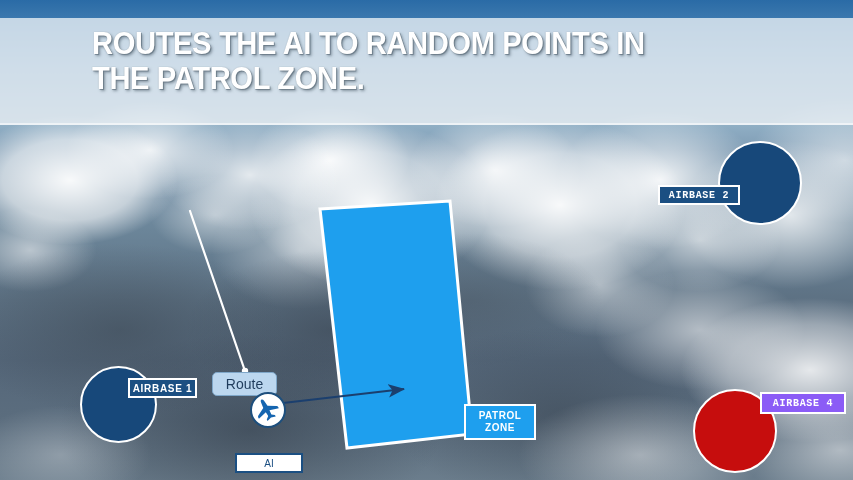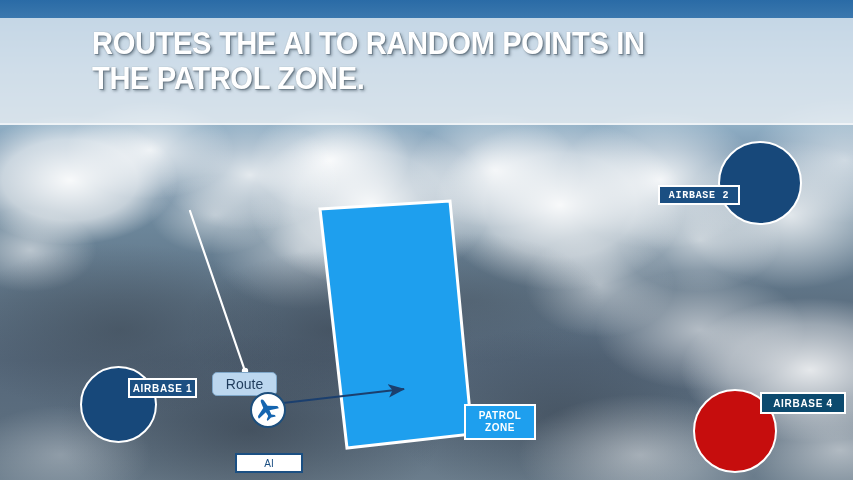--- a/index.html
+++ b/index.html
@@ -144,21 +144,21 @@
     color: #ffffff;
     font-size: 10px;
     font-weight: bold;
     letter-spacing: 0.7px;
     display: flex;
     align-items: center;
     justify-content: center;
     text-align: center;
   }
   .tag-navy { background: #1b4f82; }
-  .tag-red  { background: #0c4a6e; }
+  .tag-red  { background: #8b5cf6; font-family: Liberation Mono, monospace; }
   .tag-blue { background: #1e9fee; }
 
   #airbase1-tag { left: 128px; top: 378px; width: 69px; height: 20px; }
   #airbase2-tag { left: 658px; top: 185px; width: 82px; height: 20px; font-family: Liberation Mono, monospace; }
   #airbase4-tag { left: 760px; top: 392px; width: 86px; height: 22px; }
   #patrolzone-tag {
     left: 464px; top: 404px; width: 72px; height: 36px;
     line-height: 1.25; flex-direction: column; letter-spacing: 0.5px;
   }
 

